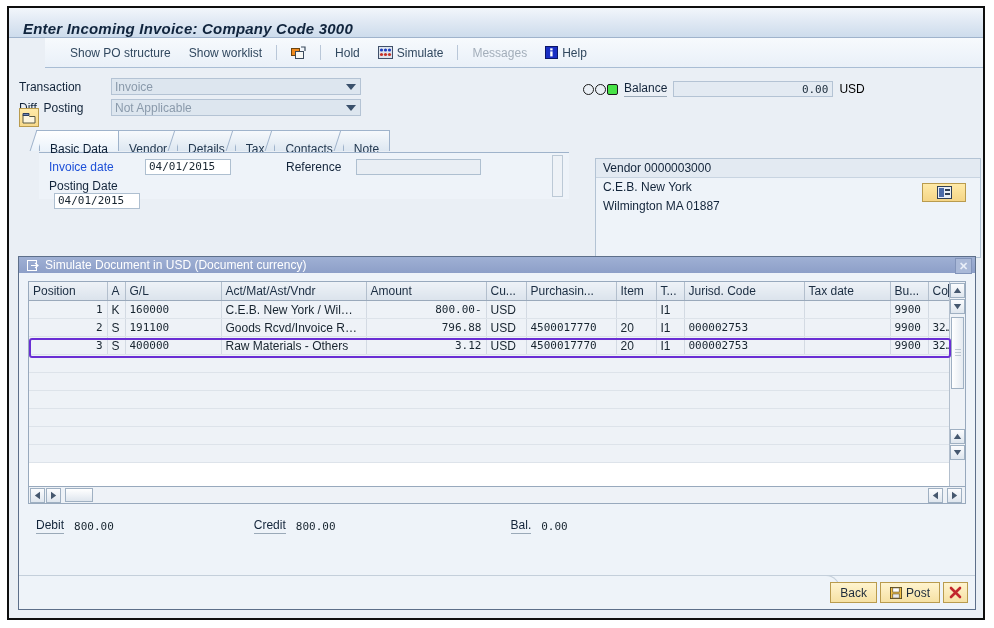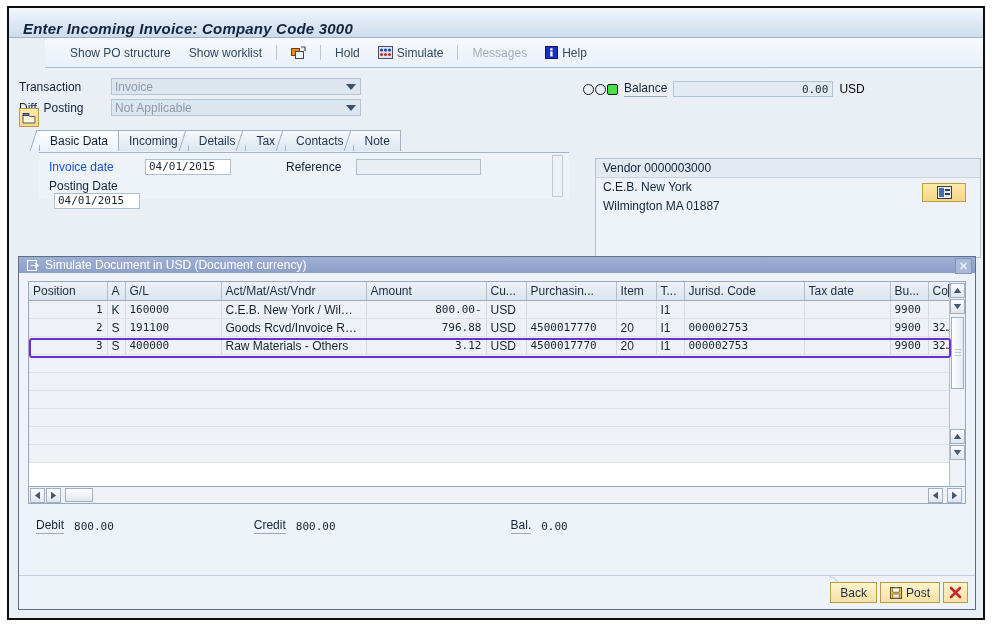--- a/index.html
+++ b/index.html
@@ -89,21 +89,21 @@
     background:linear-gradient(to bottom,#ffeaa8,#f7d98b);
     border:1px solid #b99b4e;box-sizing:border-box;
     display:flex;align-items:center;justify-content:center;
   }
   
   .tabstrip{
     position:relative;height:22px;margin-left:30px;
   }
   .tab{
     position:relative;float:left;height:21px;line-height:20px;
-    padding:0 10px;font-size:12px;color:#21374f;
+    padding:8px 10px;font-size:12px;color:#21374f;
     background:linear-gradient(to bottom,#f6f9fc,#dde7f1);
     border:1px solid #9fb3cb;border-bottom:none;
     margin-right:-1px;
     box-sizing:border-box;
     transform:skewX(0deg);
   }
   .tab::before{
     content:"";position:absolute;left:-7px;top:-1px;width:8px;height:21px;
     background:linear-gradient(to bottom,#f6f9fc,#dde7f1);
     border-left:1px solid #9fb3cb;border-top:1px solid #9fb3cb;
@@ -340,21 +340,21 @@
     <div class="foldbtn">
       <svg width="14" height="12" viewBox="0 0 14 12">
         <path d="M1 3 h5 l1.5 1.5 H13 V11 H1 Z" fill="#fdf6df" stroke="#5a5a44"></path>
         <path d="M1 1.5 h6 v2 H1 Z" fill="#6f86b5" stroke="#2c3d5e"></path>
       </svg>
     </div>
   </div>
 
   <div class="tabstrip">
     <div class="tab active"><span>Basic Data</span></div>
-    <div class="tab"><span>Incoming</span></div>
+    <div class="tab"><span>Vendor</span></div>
     <div class="tab"><span>Details</span></div>
     <div class="tab"><span>Tax</span></div>
     <div class="tab"><span>Contacts</span></div>
     <div class="tab"><span>Note</span></div>
   </div>
 
   <div class="tabbody" style="width:530px;">
     <div class="frow" style="left:10px;top:6px;">
       <span class="tl link" style="width:96px;">Invoice date</span>
       <span class="tinput" style="width:86px;">04/01/2015</span>

